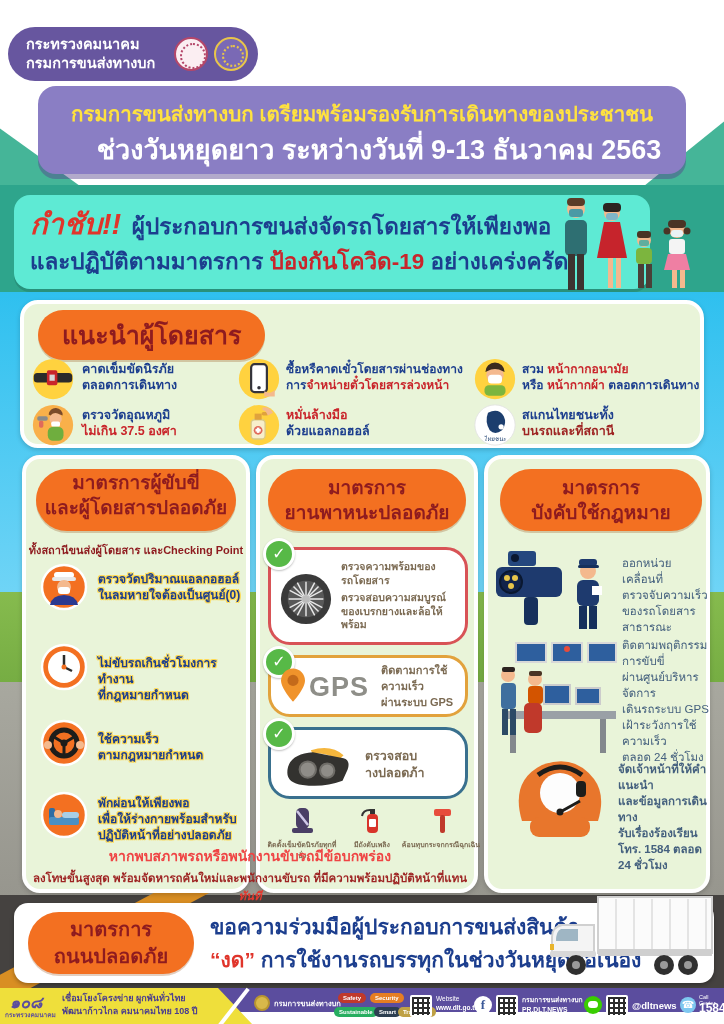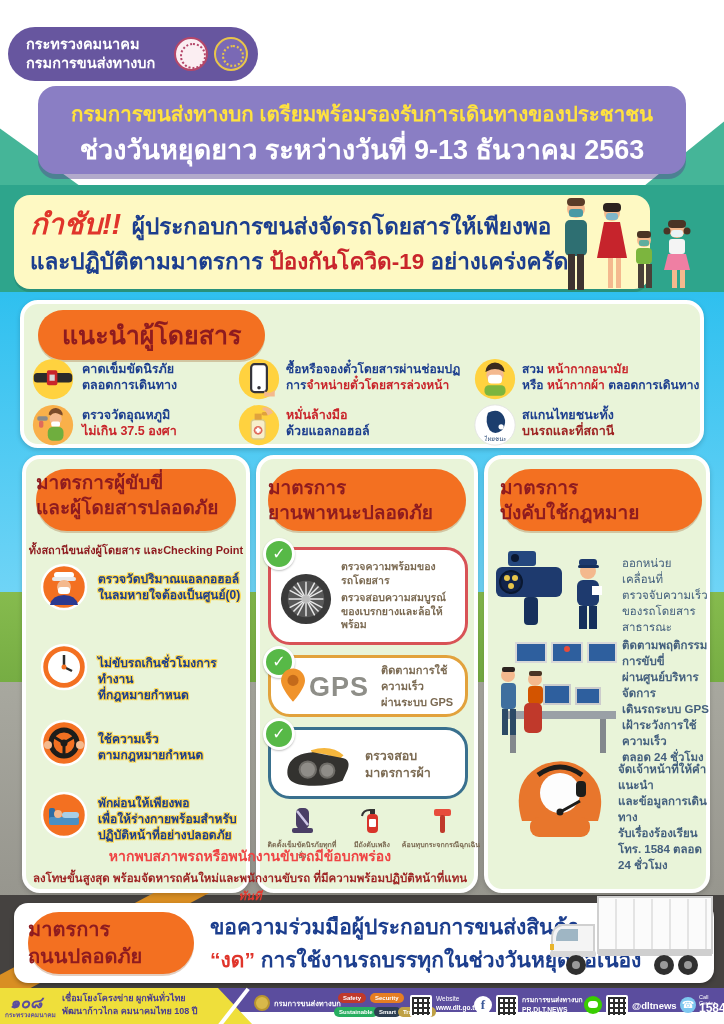--- a/index.html
+++ b/index.html
@@ -2,21 +2,21 @@
 <html><head>
 <meta charset="utf-8">
 <style>
   html,body{margin:0;padding:0}
   body{width:724px;height:1024px;position:relative;overflow:hidden;background:#ffffff;
        font-family:"Liberation Sans","DejaVu Sans",sans-serif;}
   .abs{position:absolute}
   .b{font-weight:bold}
   .center{text-align:center}
   .panel{background:#e9f4d9;border:4px solid #fff;border-radius:18px;box-shadow:0 2px 5px rgba(0,0,0,.18);box-sizing:border-box}
-  .pill{background:#f37021;border-radius:40px;color:#8e1b1f;font-weight:bold;box-shadow:0 2px 0 rgba(140,60,0,.25)}
+  .pill{background:#f37021;border-radius:40px;color:#8e1b1f;font-weight:bold;text-align:center;box-shadow:0 2px 0 rgba(140,60,0,.25)}
   .navy{color:#1c3e8e}
   .red{color:#c9252b}
   .dkred{color:#9e2423}
   .glow{color:#1c3e8e;font-weight:bold;
         text-shadow:1px 1px 0 #ffd94f,-1px -1px 0 #ffd94f,1px -1px 0 #ffd94f,-1px 1px 0 #ffd94f}
   .chk{position:absolute;width:26px;height:26px;border-radius:50%;background:#57b947;border:3px solid #fff;
        color:#fff;font-weight:bold;text-align:center;line-height:26px;font-size:16px;box-shadow:0 1px 2px rgba(0,0,0,.25)}
   .cbox{position:absolute;background:#fff;border-radius:22px;box-sizing:border-box}
   .badge{position:absolute;color:#fff;font-size:6px;font-weight:bold;padding:2px 5px;border-radius:7px;line-height:1}
   .qr{position:absolute;width:22px;height:22px;background:#fff;border-radius:2px;
@@ -44,24 +44,24 @@
   <div class="abs" style="left:166px;top:10px;width:34px;height:34px;border-radius:50%;background:#fbeef2;border:2px solid #b4476a;box-sizing:border-box">
     <div class="abs" style="left:4px;top:4px;width:22px;height:22px;border-radius:50%;border:2px dotted #b4476a"></div>
   </div>
   <div class="abs" style="left:206px;top:10px;width:34px;height:34px;border-radius:50%;background:#7a69b5;border:2px solid #e8c54a;box-sizing:border-box">
     <div class="abs" style="left:6px;top:6px;width:18px;height:18px;border-radius:50%;border:2px dotted #e8c54a"></div>
   </div>
 </div>
 
 <div class="abs" style="left:38px;top:86px;width:648px;height:88px;background:#8a7ec4;border-radius:18px;box-shadow:0 5px 0 rgba(84,66,140,.45)">
   <div class="abs b center" style="left:0;top:11px;width:100%;color:#ffe23f;font-size:20.5px">กรมการขนส่งทางบก เตรียมพร้อมรองรับการเดินทางของประชาชน</div>
-  <div class="abs b center" style="left:0;top:42px;width:100%;color:#ffffff;font-size:27px">ช่วงวันหยุดยาว ระหว่างวันที่ 9-13 ธันวาคม 2563</div>
-</div>
-
-<div class="abs" style="left:14px;top:195px;width:636px;height:94px;background:#fef9c3;border-radius:16px;box-shadow:0 3px 0 rgba(0,0,0,.12)">
+  <div class="abs b center" style="left:17px;top:42px;width:100%;color:#ffffff;font-size:27px">ช่วงวันหยุดยาว ระหว่างวันที่ 9-13 ธันวาคม 2563</div>
+</div>
+
+<div class="abs" style="left:14px;top:195px;width:636px;height:94px;background:#5eead4;border-radius:16px;box-shadow:0 3px 0 rgba(0,0,0,.12)">
   <div class="abs" style="left:16px;top:6px;white-space:nowrap">
     <span class="b" style="color:#e0352b;font-size:29px;font-style:italic">กำชับ!!</span>
     <span class="b navy" style="font-size:22.5px;margin-left:6px">ผู้ประกอบการขนส่งจัดรถโดยสารให้เพียงพอ</span>
   </div>
   <div class="abs b" style="left:16px;top:48px;font-size:22.5px;white-space:nowrap">
     <span class="navy">และปฏิบัติตามมาตรการ</span>
     <span class="red">ป้องกันโควิด-19</span>
     <span class="navy">อย่างเคร่งครัด</span>
   </div>
 </div>
@@ -112,21 +112,21 @@
     <div class="navy">ตลอดการเดินทาง</div>
   </div>
 
   <svg class="abs" viewBox="0 0 48 48" style="left:214px;top:54px;width:42px;height:42px">
     <circle cx="24" cy="24" r="23" fill="#ffd23f"></circle>
     <rect x="15" y="7" width="18" height="32" rx="4" fill="#fff" stroke="#33333b" stroke-width="2.5"></rect>
     <circle cx="24" cy="34" r="2" fill="#33333b"></circle>
     <path d="M30,38 q8,4 12,-2 l0,8 l-12,0 z" fill="#f4b98e"></path>
   </svg>
   <div class="abs itxt b" style="left:262px;top:57px;width:190px;font-size:12px">
-    <div class="navy">ซื้อหรือจองตั๋วโดยสารผ่านช่อมปฏ</div>
+    <div class="navy">ซื้อหรืคาดเขั๋วโดยสารผ่านช่องทาง</div>
     <div>
       <span class="navy">การ</span><span class="red">จำหน่ายตั๋วโดยสารล่วงหน้า</span>
     </div>
   </div>
 
   <svg class="abs" viewBox="0 0 48 48" style="left:450px;top:54px;width:42px;height:42px">
     <circle cx="24" cy="24" r="23" fill="#ffd23f"></circle>
     <circle cx="24" cy="19" r="10" fill="#f4b98e"></circle>
     <path d="M13,16 a11,11 0 0 1 22,0 l-2,-1 q-9,-5 -18,0 z" fill="#3a2a1e"></path>
     <rect x="16" y="19" width="16" height="10" rx="4" fill="#fff"></rect>
@@ -299,21 +299,21 @@
   <div class="cbox" style="left:8px;top:268px;width:200px;height:72px;border:3px solid #39708e">
     <div class="chk" style="left:-8px;top:-12px">✓</div>
     <svg viewBox="0 0 70 45" class="abs" style="left:10px;top:12px;width:74px;height:46px">
       <path d="M28,8 Q48,2 60,13 L55,18 Q42,9 30,12 z" fill="#f5b63d"></path>
       <path d="M5,30 Q5,12 30,10 L60,16 Q67,18 64,27 L59,38 Q40,45 20,42 Q5,40 5,30 z" fill="#33322f"></path>
       <circle cx="25" cy="27" r="8" fill="#8f8d88" stroke="#6e6c67" stroke-width="2"></circle>
       <circle cx="44" cy="28" r="7" fill="#8f8d88" stroke="#6e6c67" stroke-width="2"></circle>
     </svg>
     <div class="abs b" style="left:94px;top:18px;width:100px;font-size:12.5px;line-height:17px;color:#7b6a52">
       <div>ตรวจสอบ</div>
-      <div>มาตรการผ้า</div>
+      <div>างปลอดภ้า</div>
     </div>
   </div>
 
   <svg viewBox="0 0 28 28" class="abs" style="left:28px;top:348px;width:28px;height:28px">
     <rect x="8" y="1" width="13" height="21" rx="5" fill="#4a3f66"></rect>
     <rect x="4" y="21" width="21" height="5" rx="2" fill="#4a3f66"></rect>
     <line x1="9" y1="4" x2="20" y2="18" stroke="#cfc8e8" stroke-width="2.5"></line>
   </svg>
   <div class="abs center b" style="left:4px;top:380px;width:76px;font-size:7px;color:#7b6a52">ติดตั้งเข็มขัดนิรภัยทุกที่นั่ง</div>
 
@@ -374,21 +374,21 @@
     <circle cx="16" cy="34" r="7" fill="#f4b98e"></circle>
       <rect x="10" y="26" width="13" height="5" rx="2" fill="#2c2320"></rect>
     <rect x="9" y="42" width="15" height="26" rx="4" fill="#3e6f9e"></rect>
     <rect x="10" y="68" width="6" height="26" fill="#2c4a66"></rect>
       <rect x="18" y="68" width="6" height="26" fill="#2c4a66"></rect>
     <circle cx="43" cy="38" r="7" fill="#f4b98e"></circle>
       <rect x="37" y="30" width="13" height="5" rx="2" fill="#4a3425"></rect>
     <rect x="36" y="45" width="15" height="18" rx="4" fill="#d35400"></rect>
     <rect x="32" y="62" width="18" height="30" rx="5" fill="#c0392b"></rect>
   </svg>
-  <div class="abs" style="left:134px;top:178px;width:90px;font-size:11.5px;line-height:16px;color:#44607e;font-weight:bold">
+  <div class="abs" style="left:134px;top:178px;width:90px;font-size:11.5px;line-height:16px;color:#44607e;font-weight:normal">
     <div>ติดตามพฤติกรรมการขับขี่</div>
     <div>ผ่านศูนย์บริหารจัดการ</div>
     <div>เดินรถระบบ GPS</div>
     <div>เฝ้าระวังการใช้ความเร็ว</div>
     <div>ตลอด 24 ชั่วโมง</div>
   </div>
 
   <svg viewBox="0 0 112 86" class="abs" style="left:14px;top:292px;width:112px;height:86px">
     <path d="M20,70 Q8,30 40,14 Q72,2 92,28 Q104,44 96,70 z" fill="#e8762c"></path>
     <circle cx="58" cy="42" r="20" fill="#fdfdfd"></circle>

